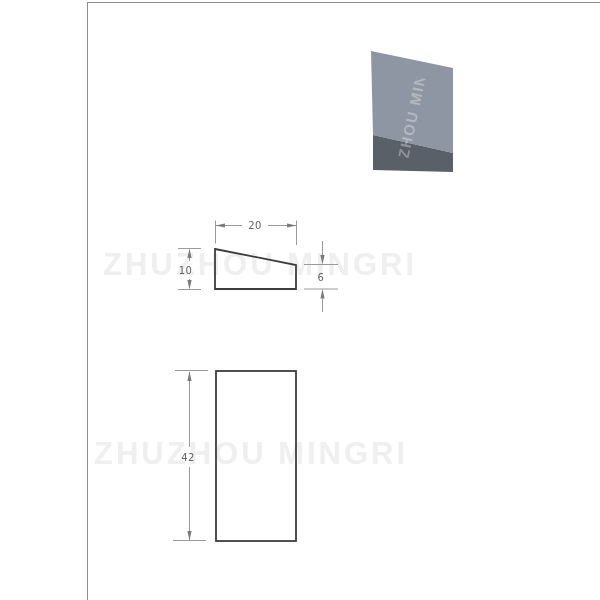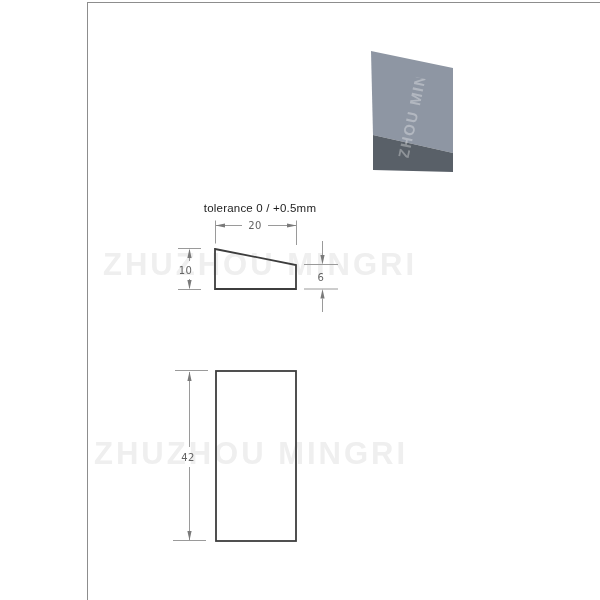--- a/index.html
+++ b/index.html
@@ -40,21 +40,20 @@
 </head>
 <body>
 
 <div class="canvas">
 
   <div class="frame"></div>
 
   <div class="watermark wm-middle">ZHUZHOU MINGRI</div>
   <div class="watermark wm-bottom">ZHUZHOU MINGRI</div>
 
-  <div class="tolerance-note">tolerance 0 / +0.5mm</div>
 
   <svg class="sheet" width="600" height="600" viewBox="0 0 600 600">
 
     <g>
       <polygon class="outline" points="215,249 296,265 296,289 215,289"></polygon>
 
       <g>
         <path class="dim-line" d="M215.5 220.5 V243.5 M296.5 220.5 V245"></path>
         <path class="dim-line" d="M216 225.5 H242 M268 225.5 H296"></path>
         <polygon class="dim-arrow" points="215.5,225.5 225,223.4 225,227.6"></polygon>

